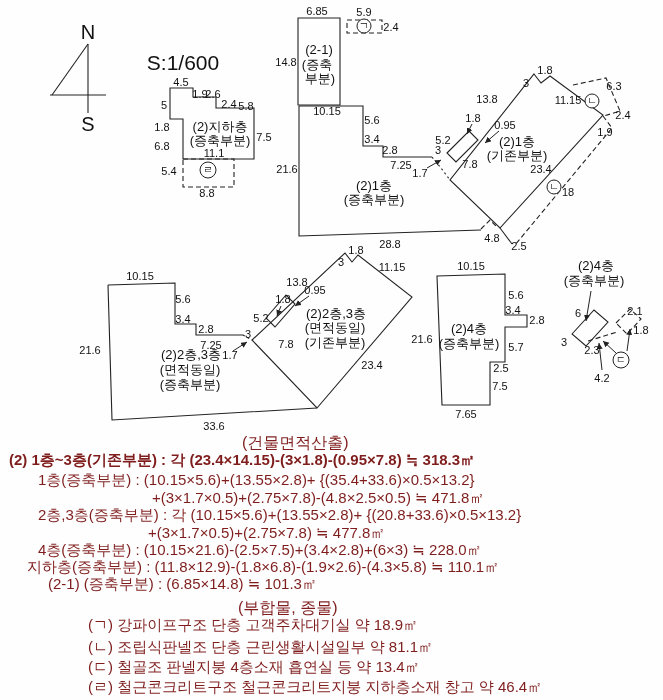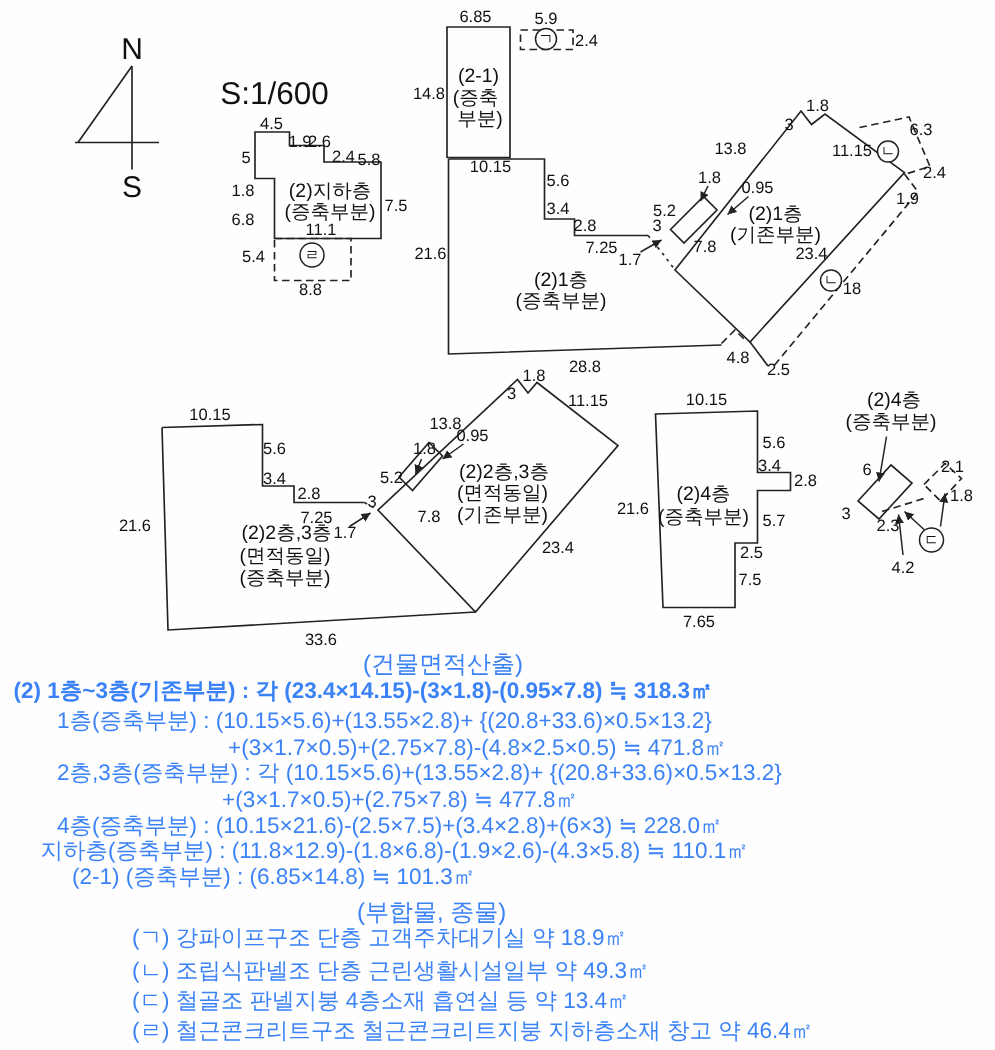--- a/index.html
+++ b/index.html
@@ -1,19 +1,19 @@
 <!DOCTYPE html>
 <html><head>
 <meta charset="utf-8">
 <style>
   html,body{margin:0;padding:0;background:#ffffff;}
   #page{position:relative;width:663px;height:700px;background:#fefefe;overflow:hidden;
         font-family:"Liberation Sans","DejaVu Sans",sans-serif;color:#1a1a1a;}
   #drawing{position:absolute;left:0;top:0;}
-  .txt{position:absolute;white-space:pre;font-size:15px;color:#3b82f6;letter-spacing:0px;}
+  .txt{position:absolute;white-space:pre;font-size:15px;color:#7f1d1d;letter-spacing:0px;}
   .txt.hdr{font-size:16px;}
   svg text{fill:#111;}
 </style>
 </head>
 <body>
 
 <div id="page">
   <svg id="drawing" width="663" height="430" viewBox="0 0 663 430">
     <defs>
       <marker id="ah" markerWidth="8" markerHeight="8" refX="6" refY="3" orient="auto">
@@ -175,26 +175,26 @@
         <text x="564" y="343" text-anchor="middle" dominant-baseline="middle" font-size="11px">3</text>
         <text x="592" y="351" text-anchor="middle" dominant-baseline="middle" font-size="11px">2.3</text>
         <text x="635" y="312" text-anchor="middle" dominant-baseline="middle" font-size="11px">2.1</text>
         <text x="641" y="331" text-anchor="middle" dominant-baseline="middle" font-size="11px">1.8</text>
         <text x="602" y="379" text-anchor="middle" dominant-baseline="middle" font-size="11px">4.2</text>
       </g>
   </svg>
   <div id="text-layer">
       <div class="txt hdr" style="left: 242px; top: 433px;">(건물면적산출)</div>
       <div class="txt" style="left: 9px; top: 451px; font-weight: bold;">(2) 1층~3층(기존부분) : 각 (23.4×14.15)-(3×1.8)-(0.95×7.8) ≒ 318.3㎡</div>
-      <div class="txt" style="left: 38px; top: 471px;">1층(증축부분) : (10.15×5.6)+(13.55×2.8)+ {(20.8+33.6)×0.5×13.2}</div>
+      <div class="txt" style="left: 38px; top: 471px;">1층(증축부분) : (10.15×5.6)+(13.55×2.8)+ {(35.4+33.6)×0.5×13.2}</div>
       <div class="txt" style="left: 152px; top: 489px;">+(3×1.7×0.5)+(2.75×7.8)-(4.8×2.5×0.5) ≒ 471.8㎡</div>
       <div class="txt" style="left: 38px; top: 506px;">2층,3층(증축부분) : 각 (10.15×5.6)+(13.55×2.8)+ {(20.8+33.6)×0.5×13.2}</div>
       <div class="txt" style="left: 148px; top: 524px;">+(3×1.7×0.5)+(2.75×7.8) ≒ 477.8㎡</div>
       <div class="txt" style="left: 38px; top: 541px; text-align: right;">4층(증축부분) : (10.15×21.6)-(2.5×7.5)+(3.4×2.8)+(6×3) ≒ 228.0㎡</div>
       <div class="txt" style="left: 27px; top: 558px;">지하층(증축부분) : (11.8×12.9)-(1.8×6.8)-(1.9×2.6)-(4.3×5.8) ≒ 110.1㎡</div>
       <div class="txt" style="left: 2px; top: 575px; margin-left: 46px;">(2-1) (증축부분) : (6.85×14.8) ≒ 101.3㎡</div>
       <div class="txt hdr" style="left: 238px; top: 598px;">(부합물, 종물)</div>
       <div class="txt" style="left: 88px; top: 616px;">(ㄱ) 강파이프구조 단층 고객주차대기실 약 18.9㎡</div>
-      <div class="txt" style="left: 88px; top: 638px;">(ㄴ) 조립식판넬조 단층 근린생활시설일부 약 49.3㎡</div>
+      <div class="txt" style="left: 88px; top: 638px;">(ㄴ) 조립식판넬조 단층 근린생활시설일부 약 81.1㎡</div>
       <div class="txt" style="left: 88px; top: 658px;">(ㄷ) 철골조 판넬지붕 4층소재 흡연실 등 약 13.4㎡</div>
       <div class="txt" style="left: 88px; top: 678px;">(ㄹ) 철근콘크리트구조 철근콘크리트지붕 지하층소재 창고 약 46.4㎡</div>
     </div>
 </div>
 
 </body></html>

